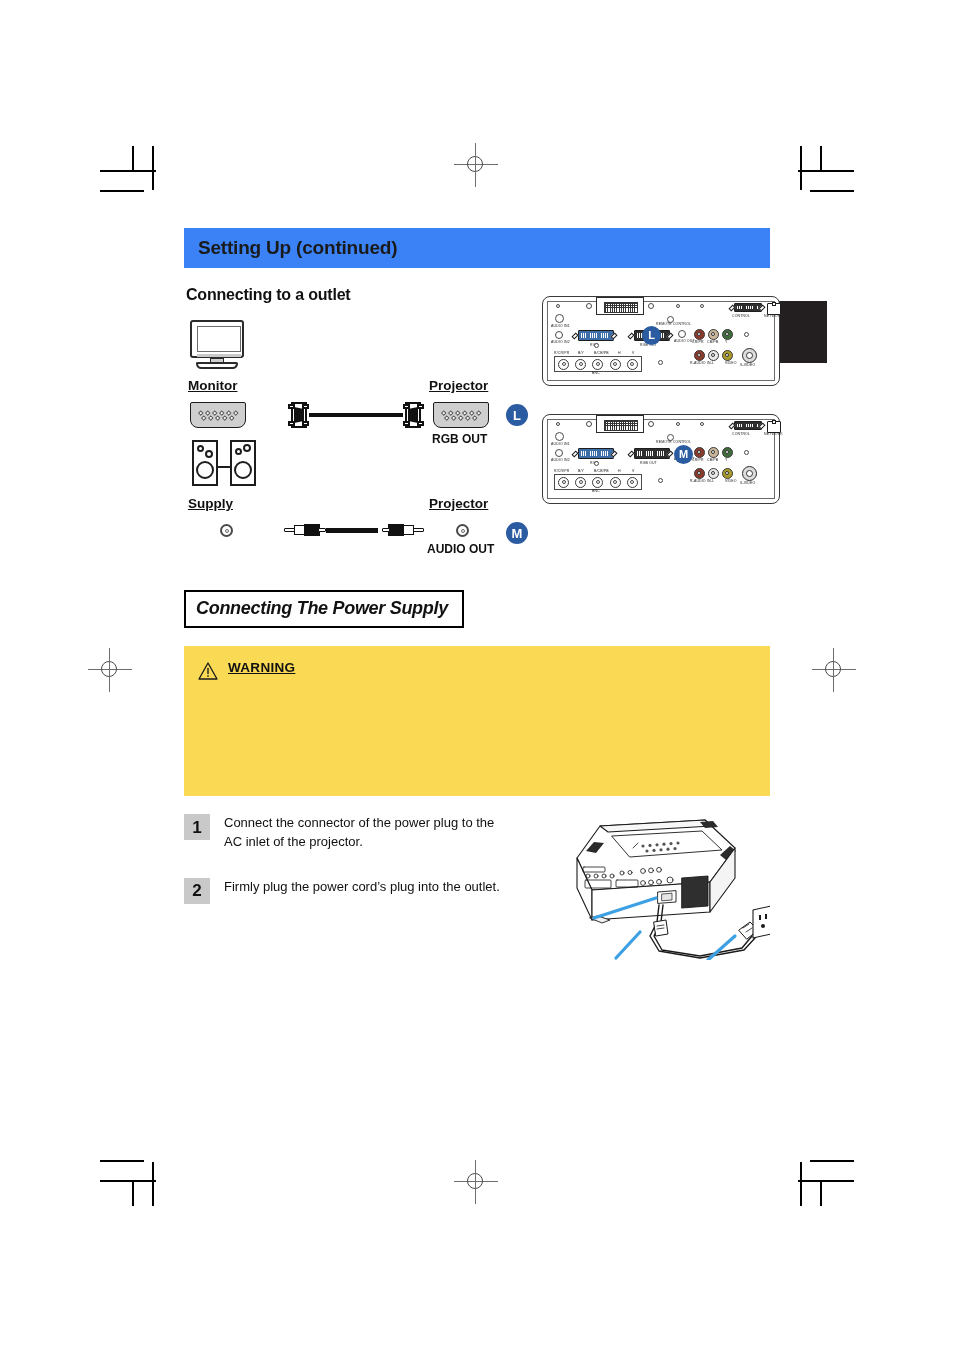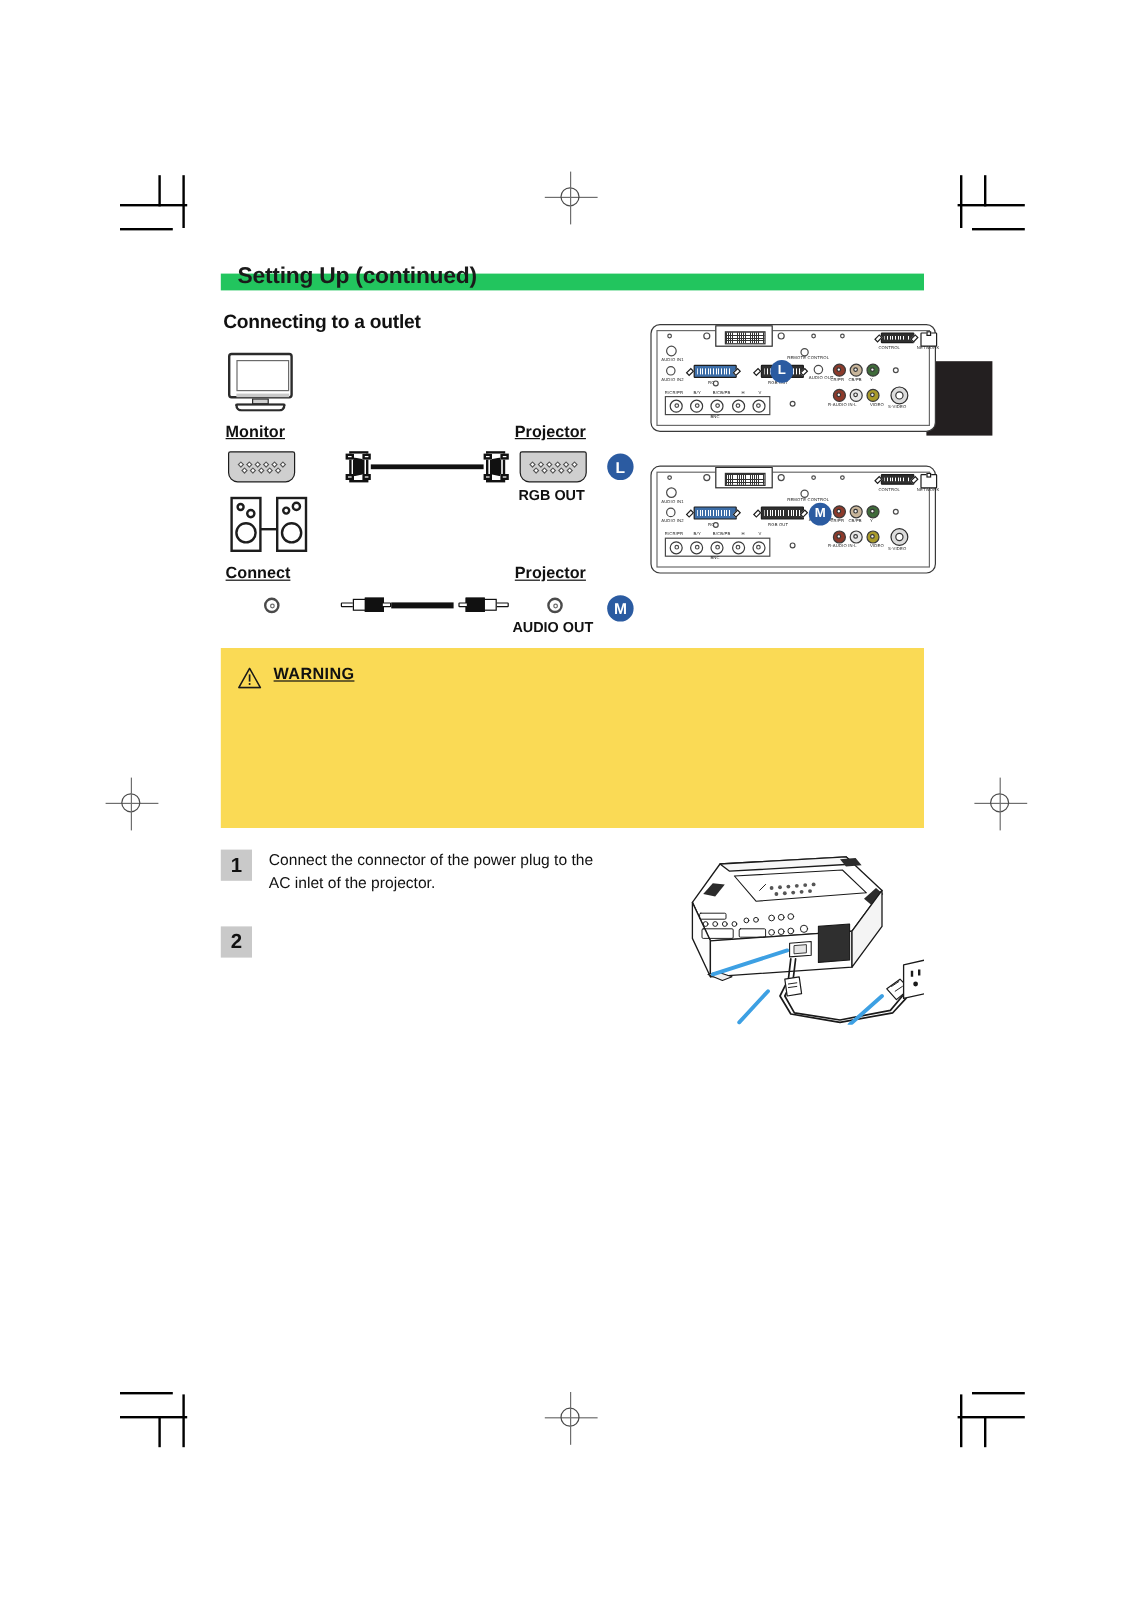--- a/index.html
+++ b/index.html
@@ -44,24 +44,24 @@
 
   
   .content {
     position: absolute;
     left: 184px;
     top: 228px;
     width: 586px;
   }
 
   .page-title-bar {
-    background: #22c55e;
-    height: 14px;
+    background: #3b82f6;
+    height: 40px;
     display: flex;
-    align-items: flex-end;
+    align-items: center;
     padding-left: 14px;
     box-sizing: border-box;
   }
   .page-title-bar .title {
     font-size: 19px;
     font-weight: bold;
     color: #1a1a1a;
     letter-spacing: -0.2px;
   }
 
@@ -721,21 +721,21 @@
         <div class="spk-drv" style="left:2px;top:19px;width:18px;height:18px;"></div>
       </div>
       <div class="spk-wire"></div>
       <div class="spk-box r">
         <div class="spk-drv" style="left:3px;top:6px;width:7px;height:7px;"></div>
         <div class="spk-drv" style="left:11px;top:2px;width:8px;height:8px;"></div>
         <div class="spk-drv" style="left:2px;top:19px;width:18px;height:18px;"></div>
       </div>
     </div>
 
-    <div class="dev-label" style="left:4px;top:64px;">Connect</div>
+    <div class="dev-label" style="left:4px;top:64px;">Supply</div>
     <div class="dev-label" style="left:245px;top:64px;">Projector</div>
 
     <div class="rca-jack" style="left:36px;top:92px;"></div>
 
     <div class="rca-cable" style="left:100px;top:90px;width:140px;">
       <div class="rca-plug" style="left:0;width:50px;">
         <div class="rca-tip" style="left:0;"></div>
         <div class="rca-collar" style="left:10px;"></div>
         <div class="rca-body" style="left:20px;width:16px;"></div>
         <div class="rca-tip" style="left:34px;width:8px;"></div>
@@ -829,20 +829,21 @@
         <div class="pz pz-text" style="left:46px;top:50px;">B/CB/PB</div>
         <div class="pz pz-text" style="left:70px;top:50px;">H</div>
         <div class="pz pz-text" style="left:84px;top:50px;">V</div>
         <div class="pz pz-text" style="left:44px;top:70px;">BNC</div>
         <div class="pz pz-hole" style="left:110px;top:58px;width:5px;height:5px;"></div>
       </div>
     </div>
   </div>
 
   
+  <div class="ps-heading">Connecting The Power Supply</div>
 
   <div class="warning-box">
     <div class="warn-row">
       <svg class="warn-tri" viewBox="0 0 20 18">
         <polygon points="10,1 19,17 1,17" fill="none" stroke="#1a1a1a" stroke-width="1.3" stroke-linejoin="round"></polygon>
         <rect x="9.3" y="6" width="1.4" height="6" fill="#1a1a1a"></rect>
         <rect x="9.3" y="13.2" width="1.4" height="1.6" fill="#1a1a1a"></rect>
       </svg>
       <span class="warn-title">WARNING</span>
     </div>
@@ -851,20 +852,21 @@
 
   <div class="steps">
 
     <div class="step">
       <div class="step-num">1</div>
       <div class="step-text">Connect the connector of the power plug to the AC inlet of the projector.</div>
     </div>
 
     <div class="step" style="margin-top:26px;">
       <div class="step-num">2</div>
+      <div class="step-text">Firmly plug the power cord’s plug into the outlet.</div>
     </div>
 
     <svg class="proj-art" viewBox="0 0 240 150">
       <g fill="none" stroke="#1a1a1a" stroke-width="1.1" stroke-linejoin="round" stroke-linecap="round">
 
         <path d="M47 48 L70 16 L175 10 L205 38 L180 72 L62 80 Z" fill="#ffffff"></path>
         <path d="M70 16 L78 22 L182 16 L175 10 Z" fill="#f7f7f7"></path>
 
         <path d="M82 26 L172 21 L192 40 L100 47 Z" fill="#ffffff" stroke-width="0.9"></path>
 

